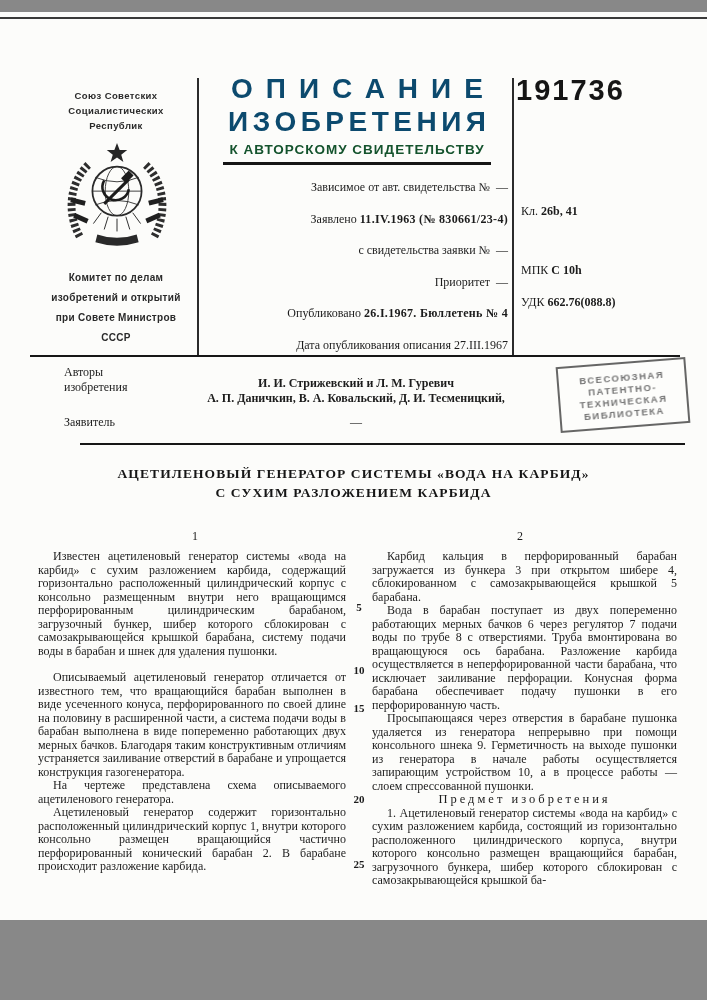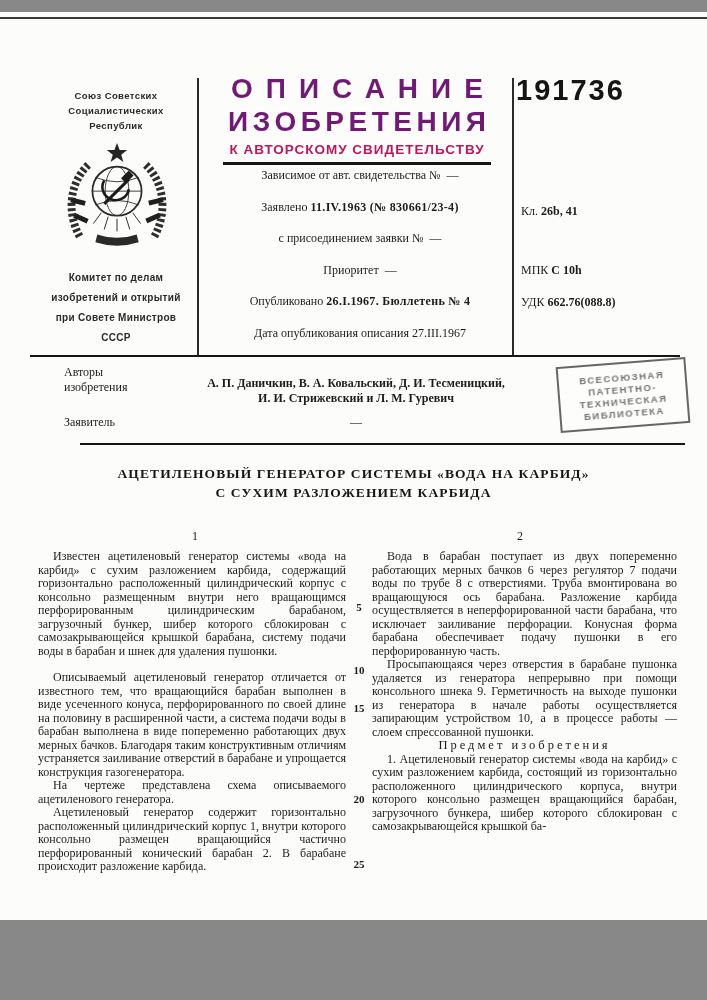--- a/index.html
+++ b/index.html
@@ -21,31 +21,31 @@
     position:absolute;left:40px;top:256px;width:152px;text-align:center;
     font-family:"Liberation Sans",sans-serif;font-weight:bold;font-size:10px;
     line-height:20px;white-space:pre-line;letter-spacing:.3px;color:#2a2a2a;
   }
   .vline{position:absolute;top:66px;width:2px;height:277px;background:#2b2b2b;}
   .vline.v1{left:197px;} .vline.v2{left:512px;}
 
   .mid{position:absolute;left:204px;top:60px;width:306px;text-align:center;}
   .doc-title{
     font-family:"Liberation Sans",sans-serif;font-weight:bold;font-size:28px;
-    line-height:33px;color:#701a75;white-space:nowrap;
+    line-height:33px;color:#0c4a6e;white-space:nowrap;
   }
   .doc-title .l1{letter-spacing:13px;margin-right:-13px;}
   .doc-title .l2{letter-spacing:4.5px;margin-right:-4.5px;}
   .doc-subtitle{
     display:inline-block;margin-top:4px;padding:0 6px 5px 6px;
     border-bottom:3px solid #151515;
     font-family:"Liberation Sans",sans-serif;font-weight:bold;font-size:13.5px;
-    letter-spacing:1px;white-space:nowrap;color:#be185d;
-  }
-  .bib{position:absolute;left:212px;top:156px;width:296px;text-align:center;font-size:12px;}
+    letter-spacing:1px;white-space:nowrap;color:#14532d;
+  }
+  .bib{position:absolute;left:212px;top:168px;width:296px;text-align:right;font-size:12px;}
   .bib .row{margin-bottom:16.5px;white-space:nowrap;}
   .bib b{letter-spacing:.3px;}
 
   .patent-number{
     position:absolute;left:516px;top:62px;width:180px;
     font-family:"Liberation Sans",sans-serif;font-weight:bold;font-size:29px;
     letter-spacing:2px;color:#151515;
   }
   .side-ref{position:absolute;left:521px;font-size:12px;white-space:nowrap;}
   .side-ref.cls{top:192px;} .side-ref.mpk{top:251px;} .side-ref.udk{top:283px;}
@@ -151,21 +151,21 @@
   </div>
 
   <div class="bib">
     <div class="row">
       <span>Зависимое от авт. свидетельства №</span>&nbsp;&nbsp;<span>—</span>
     </div>
     <div class="row">
       <span>Заявлено</span>&nbsp;<b>11.IV.1963 (№ 830661/23-4)</b>
     </div>
     <div class="row">
-      <span>с присоединением заявки №</span>&nbsp;&nbsp;<span>—</span>
+      <span>с свидетельства заявки №</span>&nbsp;&nbsp;<span>—</span>
     </div>
     <div class="row">
       <span>Приоритет</span>&nbsp;&nbsp;<span>—</span>
     </div>
     <div class="row">
       <span>Опубликовано</span>&nbsp;<b>26.I.1967. Бюллетень № 4</b>
     </div>
     <div class="row">
       <span>Дата опубликования описания</span>&nbsp;<span>27.III.1967</span>
     </div>
@@ -180,22 +180,22 @@
   </div>
   <div class="side-ref udk">
     <span>УДК</span>&nbsp;<b>662.76(088.8)</b>
   </div>
 
   <div class="rule1"></div>
 
   <div class="authors-label">Авторы
 изобретения</div>
   <div class="authors-names">
+    <div>И. И. Стрижевский и Л. М. Гуревич</div>
     <div>А. П. Даничкин, В. А. Ковальский, Д. И. Тесменицкий,</div>
-    <div>И. И. Стрижевский и Л. М. Гуревич</div>
   </div>
   <div class="applicant-label">Заявитель</div>
   <div class="applicant-value">—</div>
 
   <div class="stamp">
     <div>ВСЕСОЮЗНАЯ</div>
     <div>ПАТЕНТНО-</div>
     <div>ТЕХНИЧЕСКАЯ</div>
     <div>БИБЛИОТЕКА</div>
   </div>
@@ -211,20 +211,21 @@
   <div class="colnum c2">2</div>
 
   <div class="col left">
     <p>Известен ацетиленовый генератор системы «вода на карбид» с сухим разложением карбида, содержащий горизонтально расположенный цилиндрический корпус с консольно размещенным внутри него вращающимся перфорированным цилиндрическим барабаном, загрузочный бункер, шибер которого сблокирован с самозакрывающейся крышкой барабана, систему подачи воды в барабан и шнек для удаления пушонки.</p>
     <p class="gap">Описываемый ацетиленовый генератор отличается от известного тем, что вращающийся барабан выполнен в виде усеченного конуса, перфорированного по своей длине на половину в расширенной части, а система подачи воды в барабан выполнена в виде попеременно работающих двух мерных бачков. Благодаря таким конструктивным отличиям устраняется заиливание отверстий в барабане и упрощается конструкция газогенератора.</p>
     <p>На чертеже представлена схема описываемого ацетиленового генератора.</p>
     <p>Ацетиленовый генератор содержит горизонтально расположенный цилиндрический корпус 1, внутри которого консольно размещен вращающийся частично перфорированный конический барабан 2. В барабане происходит разложение карбида.</p>
   </div>
 
   <div class="col right">
+    <p>Карбид кальция в перфорированный барабан загружается из бункера 3 при открытом шибере 4, сблокированном с самозакрывающейся крышкой 5 барабана.</p>
     <p>Вода в барабан поступает из двух попеременно работающих мерных бачков 6 через регулятор 7 подачи воды по трубе 8 с отверстиями. Труба вмонтирована во вращающуюся ось барабана. Разложение карбида осуществляется в неперфорированной части барабана, что исключает заиливание перфорации. Конусная форма барабана обеспечивает подачу пушонки в его перфорированную часть.</p>
     <p>Просыпающаяся через отверстия в барабане пушонка удаляется из генератора непрерывно при помощи консольного шнека 9. Герметичность на выходе пушонки из генератора в начале работы осуществляется запирающим устройством 10, а в процессе работы — слоем спрессованной пушонки.</p>
     <p class="claims-heading">Предмет изобретения</p>
     <p>1. Ацетиленовый генератор системы «вода на карбид» с сухим разложением карбида, состоящий из горизонтально расположенного цилиндрического корпуса, внутри которого консольно размещен вращающийся барабан, загрузочного бункера, шибер которого сблокирован с самозакрывающейся крышкой ба-</p>
   </div>
 
   <span class="linenum ln-0">5</span>
   <span class="linenum ln-1">10</span>
   <span class="linenum ln-2">15</span>
   <span class="linenum ln-3">20</span>

